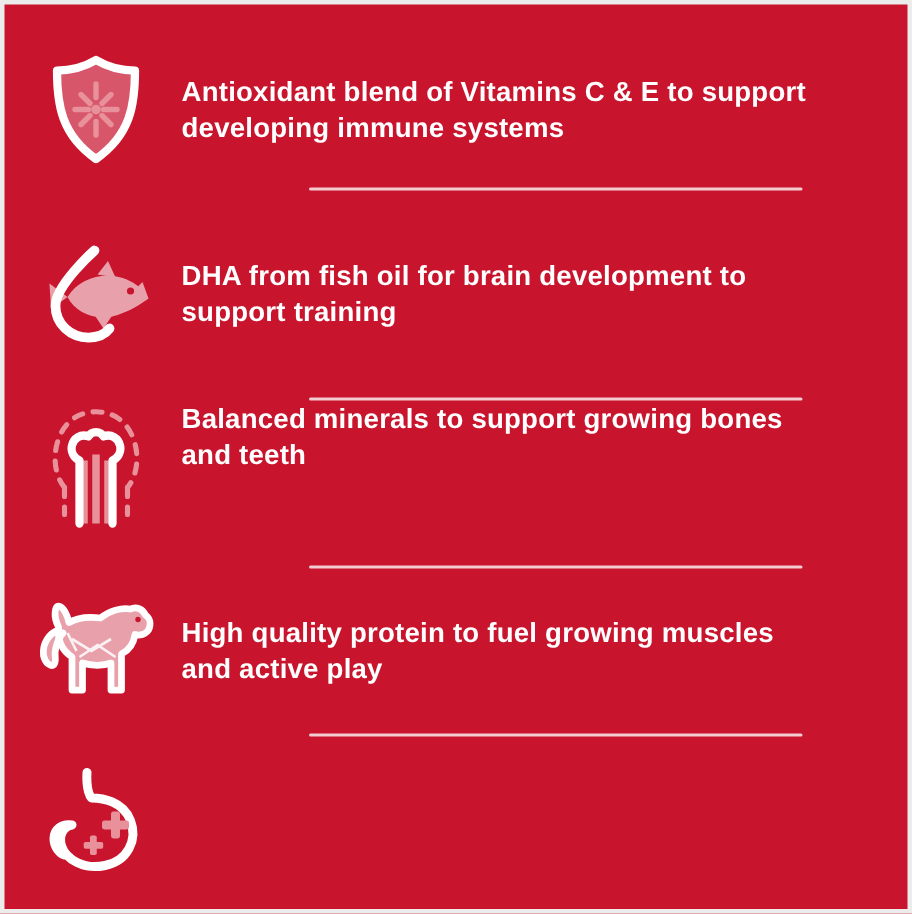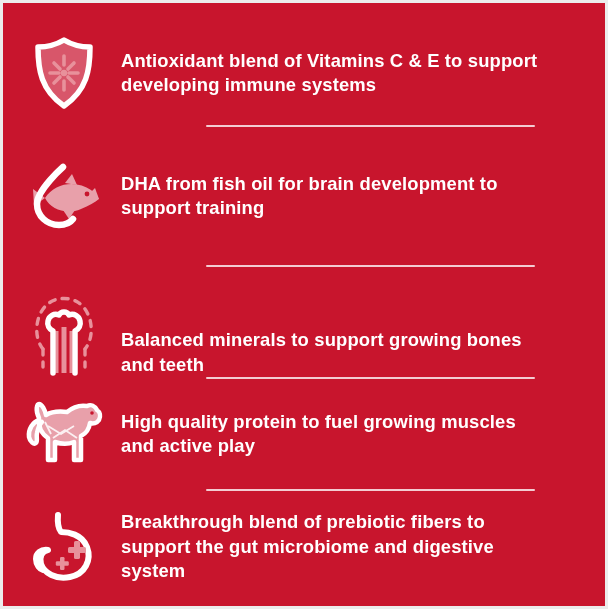--- a/index.html
+++ b/index.html
@@ -76,21 +76,21 @@
     height: 2px;
     background: #f3ccd2;
     margin-left: 203px;
     margin-right: 70px;
     border-radius: 1px;
   }
 
   
   .row-1 { height: 104px; align-items: center; }
   .row-2 { height: 138px; align-items: center; }
-  .row-3 { height: 110px; align-items: flex-end; }
+  .row-3 { height: 110px; align-items: flex-start; }
   .row-4 { height: 110px; align-items: center; }
   .row-5 { height: 112px; align-items: center; }
 
   .row-1 .icon-cell { padding-top: 0px; }
 
   svg { display: block; }
 </style>
 </head>
 <body>
 
@@ -226,19 +226,16 @@
               <rect x="50" y="34" width="6" height="18" rx="1.6"></rect>
               <rect x="44" y="40" width="18" height="6" rx="1.6"></rect>
             </g>
             <g fill="#E8919B">
               <rect x="36" y="50" width="4.5" height="13" rx="1.2"></rect>
               <rect x="31.8" y="54.3" width="13" height="4.5" rx="1.2"></rect>
             </g>
           </svg>
         </span>
       </div>
-      <div class="text-cell">
-        <p class="benefit-text">Breakthrough blend of prebiotic fibers to support the gut microbiome and digestive system</p>
-      </div>
     </div>
 
   </div>
 </div>
 
 </body></html>

